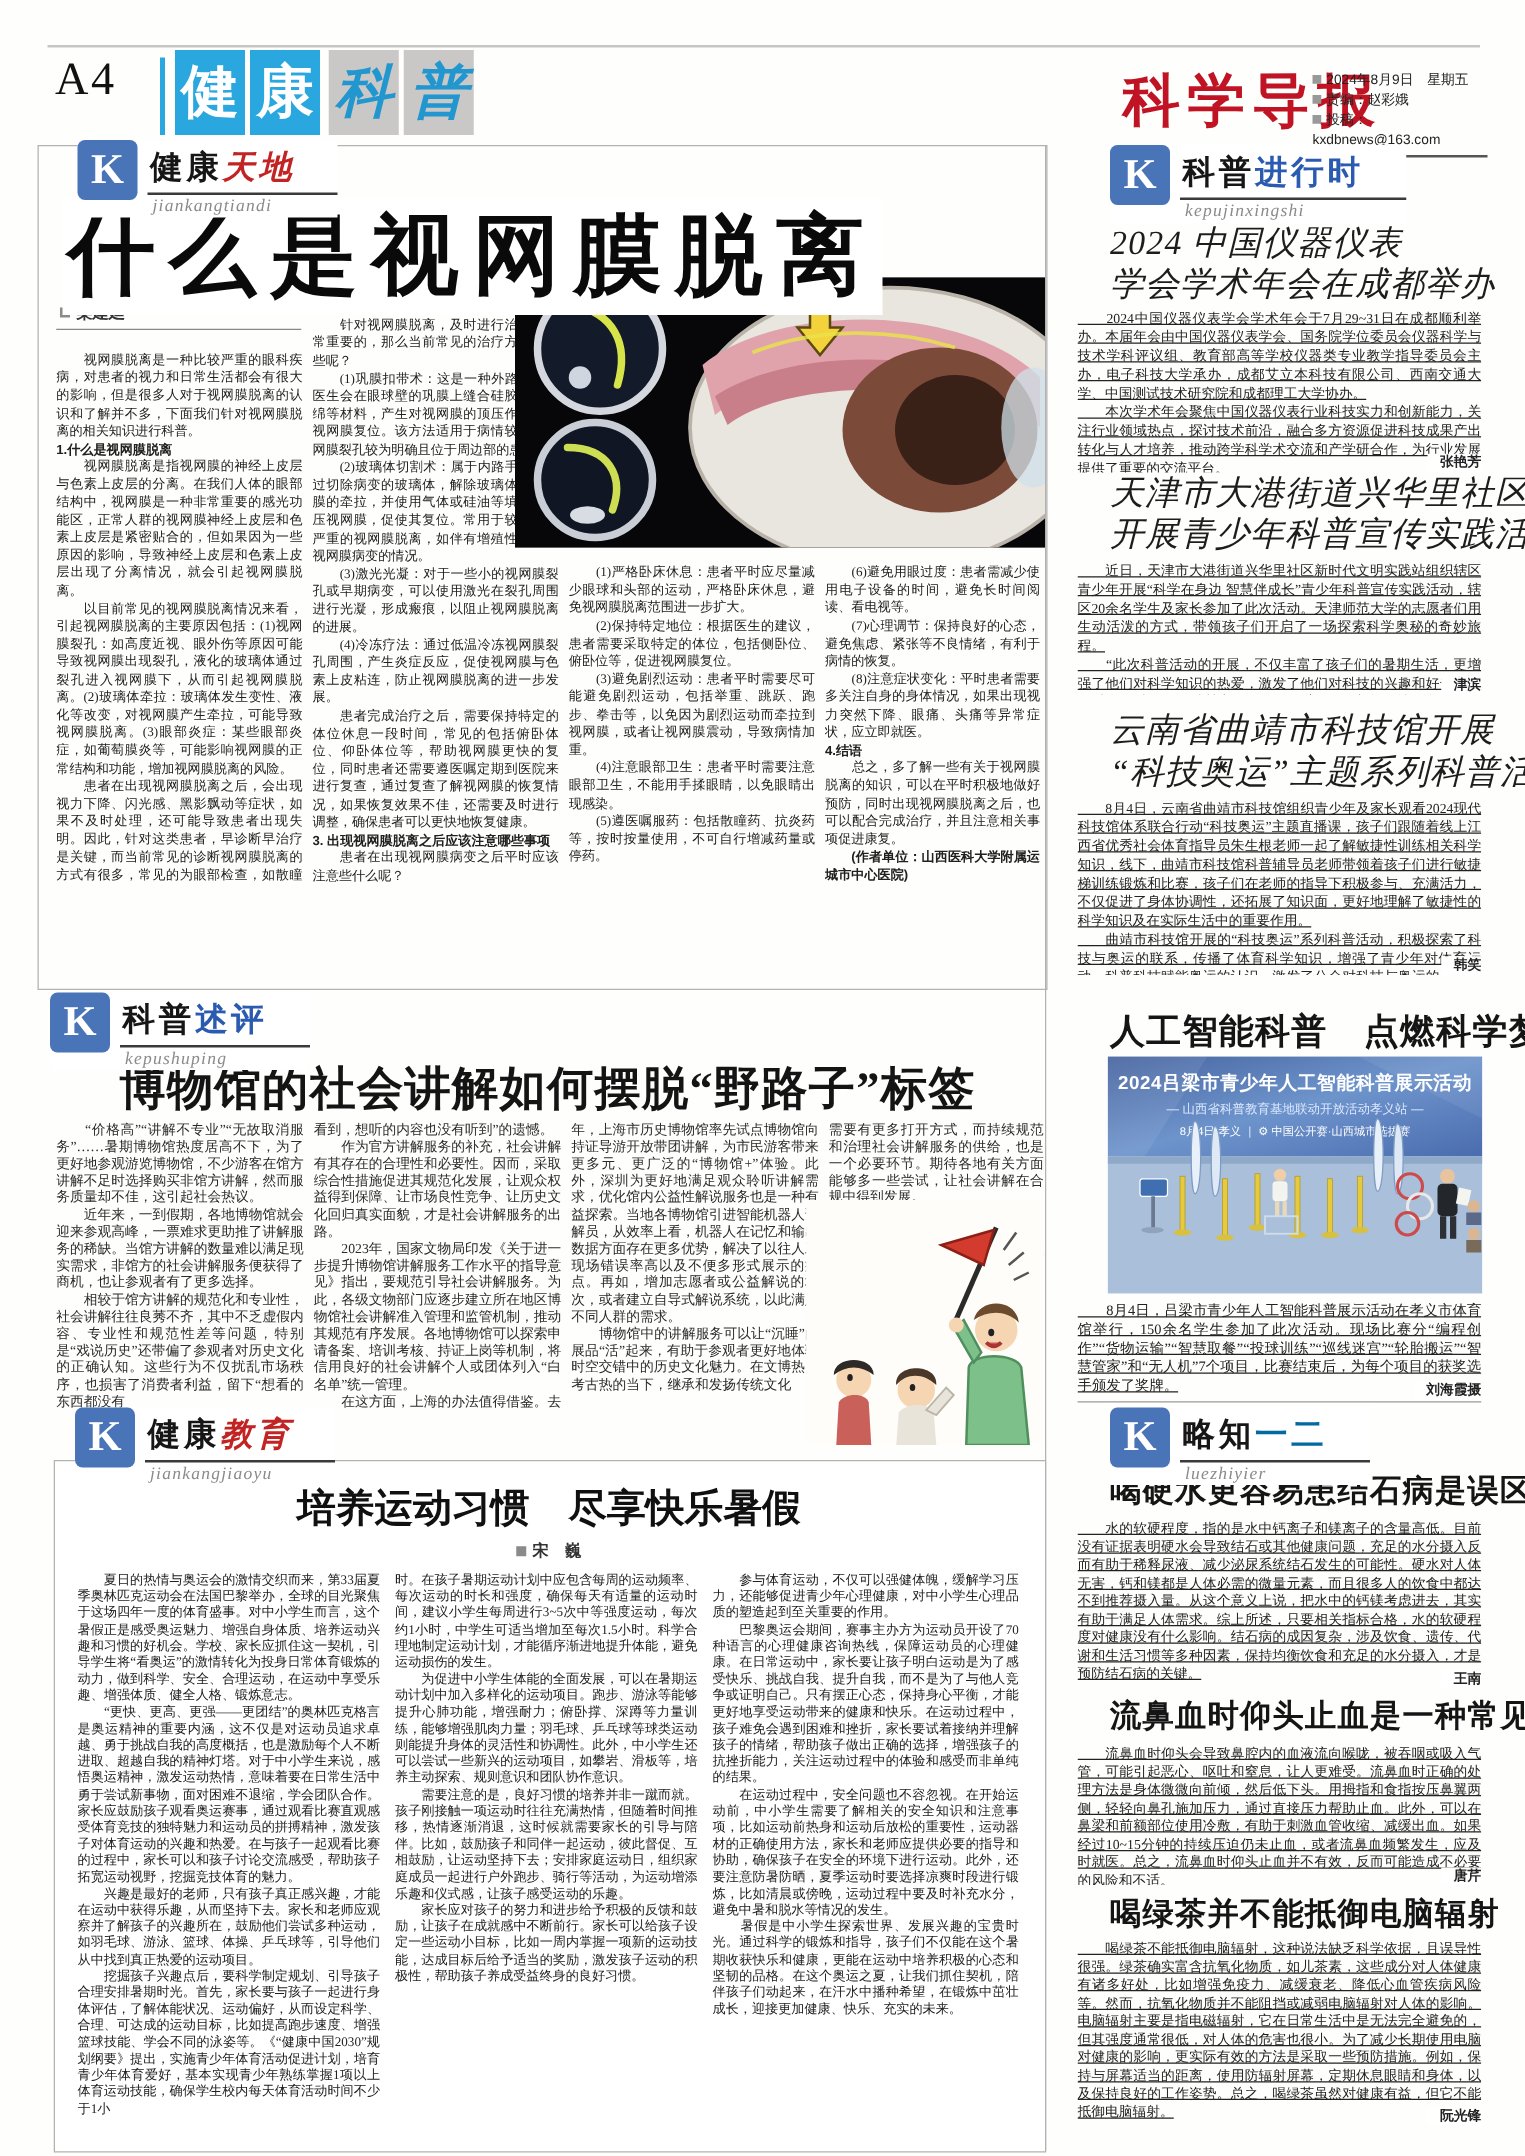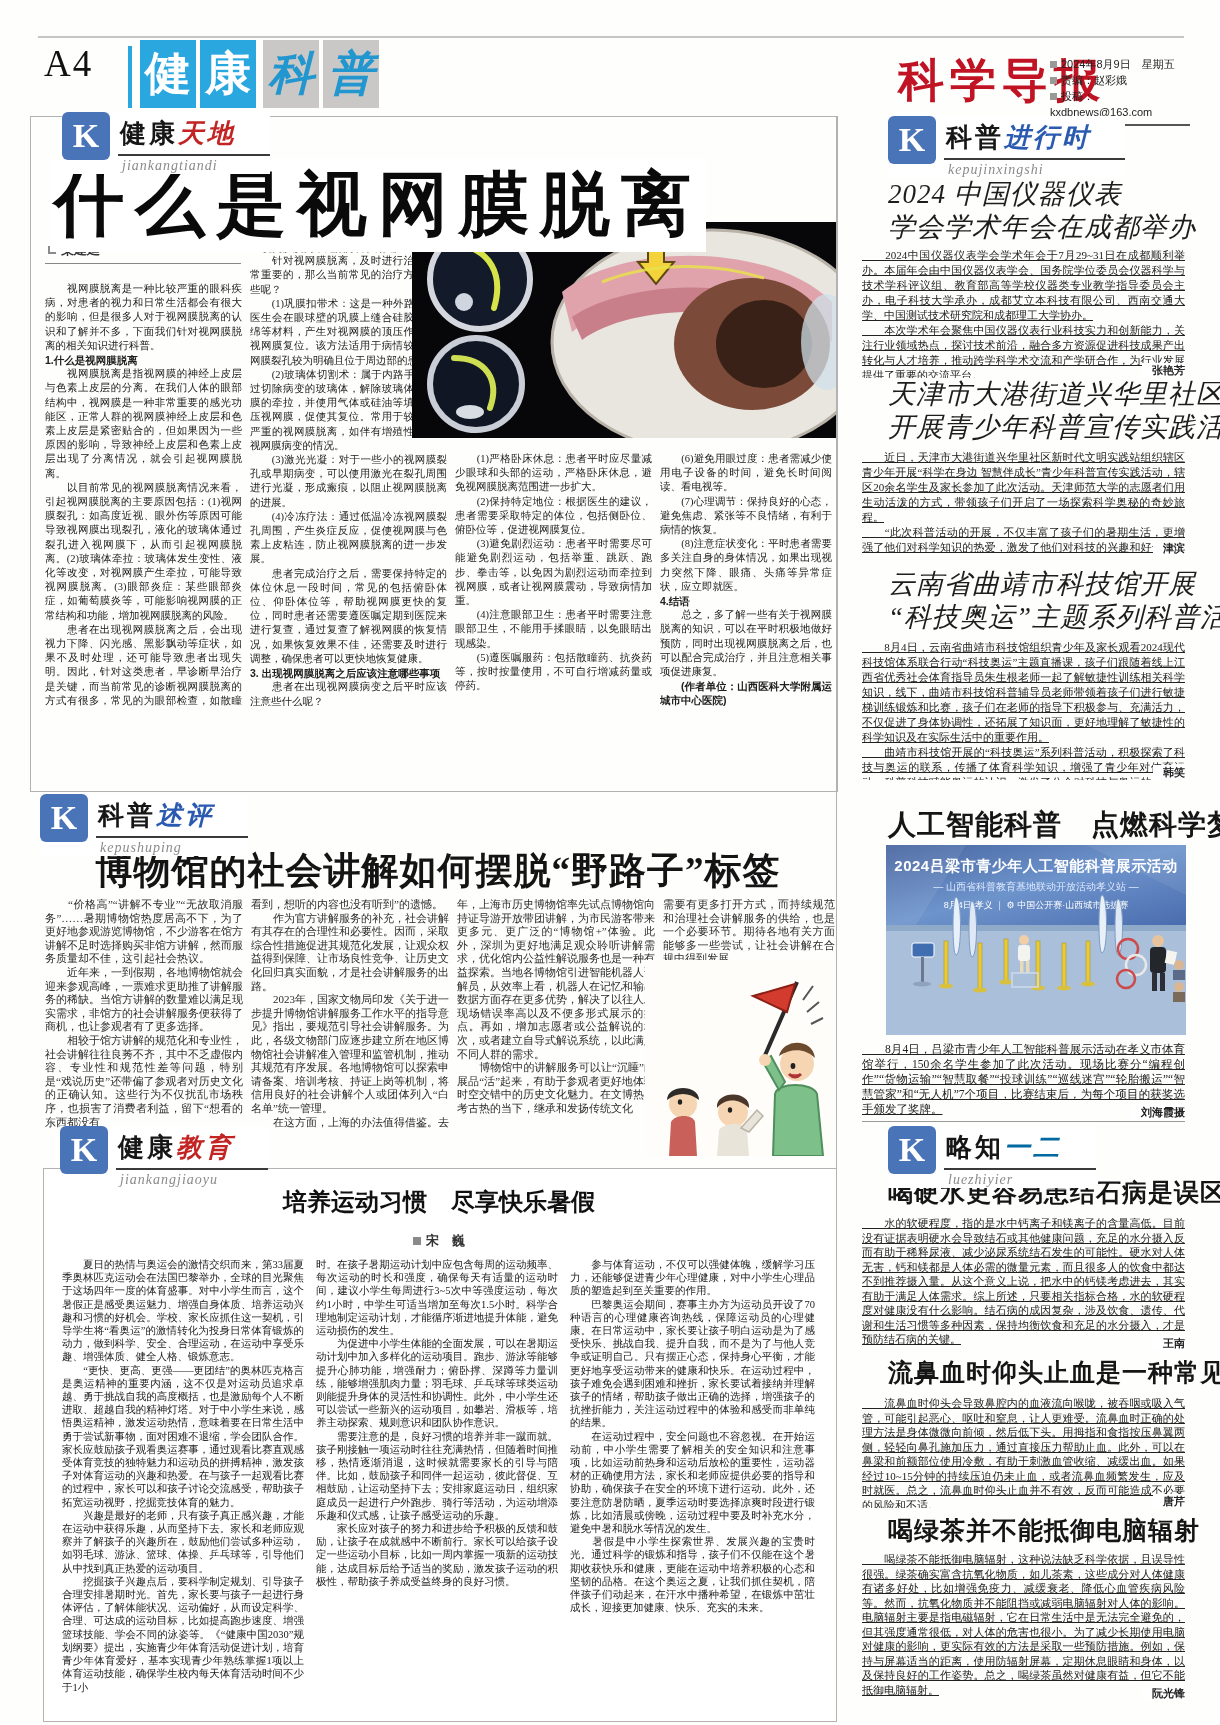--- a/index.html
+++ b/index.html
@@ -22,41 +22,41 @@
   .hinfo .sq{display:inline-block;width:7px;height:7px;background:#999;margin-right:4px;}
   
   .badge{display:flex;align-items:flex-start;background:#fff;z-index:9;}
   .kbox{width:48px;height:48px;border-radius:6px;color:#fff;text-align:center;line-height:48px;
         font-size:34px;font-weight:bold;font-family:"Liberation Serif",serif;flex:0 0 auto;}
   .bname{margin-left:8px;padding-top:4px;}
   .bline{font-size:26px;font-weight:bold;letter-spacing:3px;border-bottom:2px solid #3a3a3a;
          padding:0 34px 3px 2px;white-space:nowrap;font-family:"Liberation Serif",serif;}
   .bblack{color:#161616;}
   .bred{font-style:italic;}
-  .bblue{font-style:italic;}
+  .bblue{}
   .broman{font-style:italic;color:#8a8a8a;font-size:14px;padding:2px 0 0 4px;letter-spacing:1px;}
   
   .a1-box{left:30px;top:116px;width:806px;height:674px;border:1px solid #b3b2b0;}
   .vrule{left:836px;top:116px;width:1px;height:1604px;background:#b3b2b0;}
   .a1-head{left:50px;top:158px;font-size:70px;font-weight:900;letter-spacing:11px;color:#0a0a0a;
            font-family:"Liberation Sans","DejaVu Sans",sans-serif;background:#fff;padding:0 4px;z-index:6;white-space:nowrap;}
   .byline{font-size:13px;font-weight:bold;color:#333;font-family:"Liberation Sans",sans-serif;}
   .byline .sq{display:inline-block;width:8px;height:8px;background:#8a8a8a;margin-right:5px;}
   .a1-byrule{left:45px;top:263px;width:196px;height:1px;background:#888;}
   .eye-img{left:412px;top:222px;width:424px;height:216px;background:#060608;z-index:4;}
   .a1col{font-size:10.5px;line-height:14.2px;overflow:hidden;color:#202020;}
   .a1col p.ph{font-size:10.5px;}
   
   .mu-head{left:40px;top:846px;width:796px;text-align:center;font-size:37px;font-weight:bold;
            letter-spacing:1px;color:#141414;white-space:nowrap;}
   .mucol{font-size:11px;line-height:13.6px;overflow:hidden;color:#2a2a2a;position:absolute;}
   .cartoon{left:645px;top:960px;width:190px;height:196px;background:#fff;z-index:3;}
   
   .sp-box{left:43px;top:1168px;width:792px;height:552px;border:1px solid #b3b2b0;background:#fff;}
-  .sp-head{left:43px;top:1186px;width:792px;text-align:center;font-size:24px;font-weight:bold;
+  .sp-head{left:43px;top:1186px;width:792px;text-align:center;font-size:31px;font-weight:bold;
            font-family:"Liberation Sans","DejaVu Sans",sans-serif;color:#101010;z-index:5;}
   .sp-by{left:43px;top:1232px;width:792px;text-align:center;z-index:5;}
   .spcol{font-size:10.5px;line-height:13.2px;overflow:hidden;color:#202020;position:absolute;z-index:4;}
   
   .rt{left:888px;font-size:27px;line-height:33px;color:#1d1d1d;letter-spacing:1px;white-space:nowrap;}
   .rt p{text-align:left;font-style:italic;}
   .rbody{left:862px;width:323px;font-size:11px;line-height:15px;overflow:hidden;position:absolute;color:#222;text-decoration:underline;}
   .sig{position:absolute;right:0;bottom:0;background:#fff;padding-left:10px;font-weight:bold;
        font-family:"Liberation Sans",sans-serif;font-size:11px;}
   .bt{left:888px;font-size:25px;font-weight:bold;font-family:"Liberation Sans","DejaVu Sans",sans-serif;

